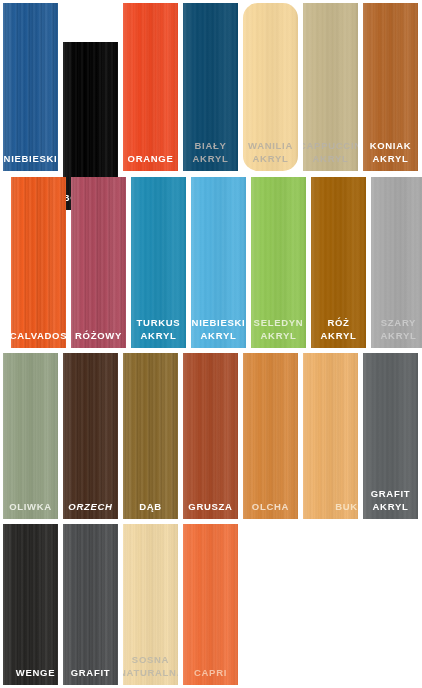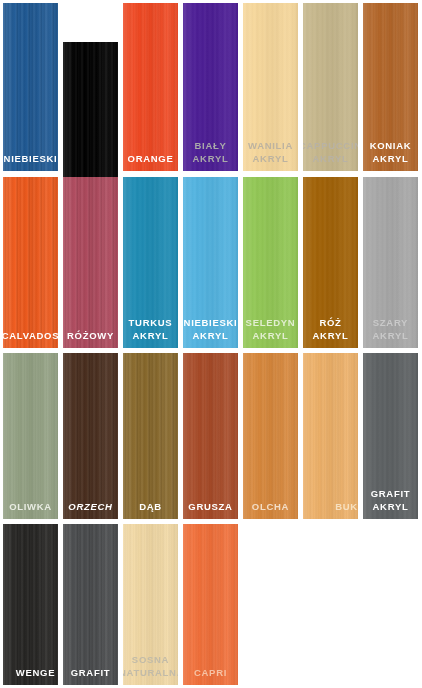--- a/index.html
+++ b/index.html
@@ -124,29 +124,29 @@
           <span class="ln">BORDOWY</span>
         </div>
       </div>
       <div class="swatch" style="background-color: rgb(240, 73, 35); flex-basis: 55px; width: 55px;">
         <div class="grain"></div>
         <div class="sheen"></div>
         <div class="swatch-label" style="color: rgb(255, 255, 255);">
           <span class="ln">ORANGE</span>
         </div>
       </div>
-      <div class="swatch" style="background-color: #4c1d95; flex-basis: 55px; width: 55px;">
+      <div class="swatch" style="background-color: #0c4a6e; flex-basis: 55px; width: 55px;">
         <div class="grain soft"></div>
         <div class="sheen"></div>
         <div class="swatch-label" style="color: rgb(169, 169, 169);">
           <span class="ln">BIAŁY</span>
           <span class="ln">AKRYL</span>
         </div>
       </div>
-      <div class="swatch" style="background-color: rgb(246, 215, 155); flex-basis: 55px; width: 55px;">
+      <div class="swatch" style="background-color: rgb(246, 215, 155); flex-basis: 55px; width: 55px; border-radius: 15px;">
         <div class="grain soft"></div>
         <div class="sheen"></div>
         <div class="swatch-label" style="color: rgb(189, 179, 160);">
           <span class="ln">WANILIA</span>
           <span class="ln">AKRYL</span>
         </div>
       </div>
       <div class="swatch" style="background-color: rgb(198, 183, 140); flex-basis: 55px; width: 55px;">
         <div class="grain soft"></div>
         <div class="sheen"></div>
@@ -158,21 +158,21 @@
       <div class="swatch" style="background-color: rgb(180, 103, 42); flex-basis: 55px; width: 55px;">
         <div class="grain"></div>
         <div class="sheen"></div>
         <div class="swatch-label" style="color: rgb(255, 255, 255);">
           <span class="ln">KONIAK</span>
           <span class="ln">AKRYL</span>
         </div>
       </div>
     </div>
     <div class="swatch-row" style="top: 177px; height: 171px; gap: 5px;">
-      <div class="swatch" style="background-color: rgb(241, 90, 28); flex-basis: 55px; width: 55px;">
+      <div class="swatch" style="background-color: rgb(241, 90, 28); flex-basis: 55px; width: 55px; margin-left: 8px;">
         <div class="grain strong"></div>
         <div class="sheen"></div>
         <div class="swatch-label" style="color: rgb(255, 255, 255);">
           <span class="ln">CALVADOS</span>
         </div>
       </div>
       <div class="swatch" style="background-color: rgb(176, 74, 94); flex-basis: 55px; width: 55px;">
         <div class="grain strong"></div>
         <div class="sheen"></div>
         <div class="swatch-label" style="color: rgb(255, 255, 255);">

